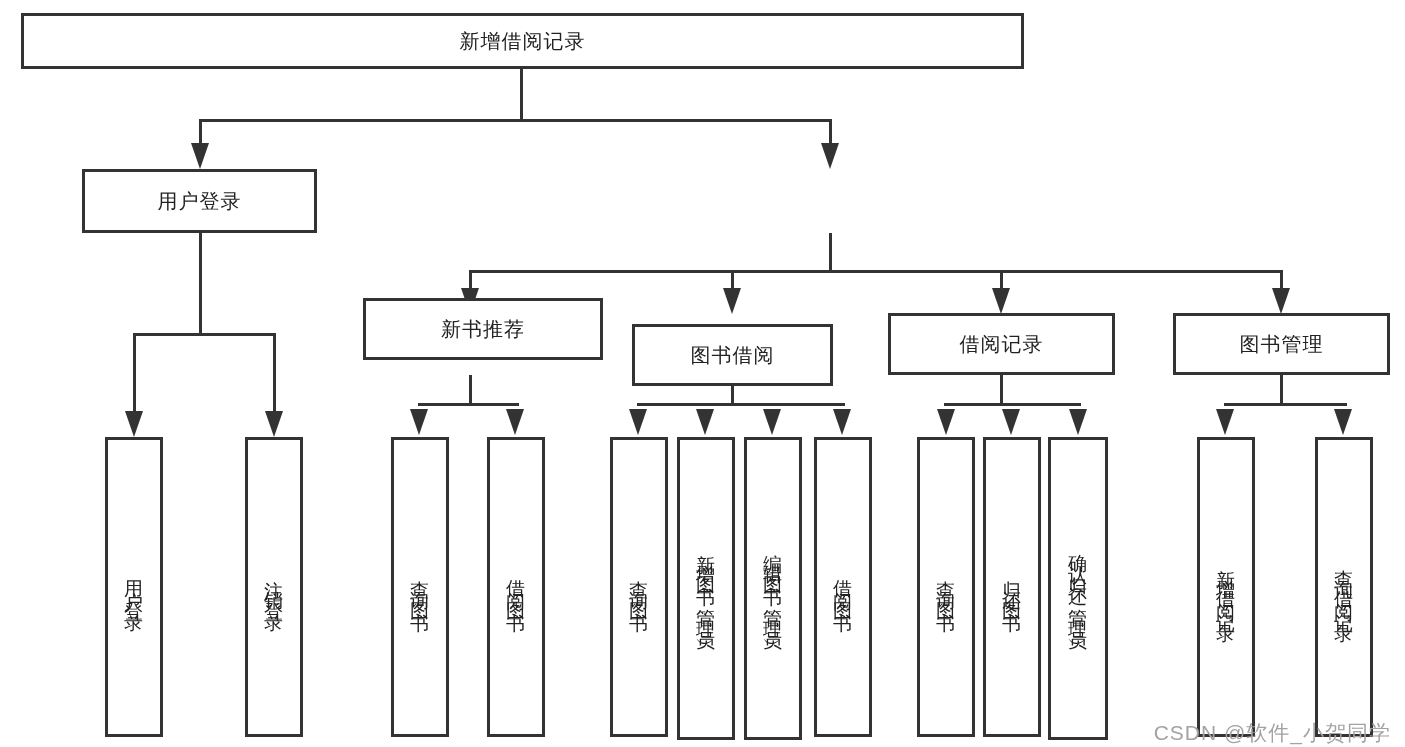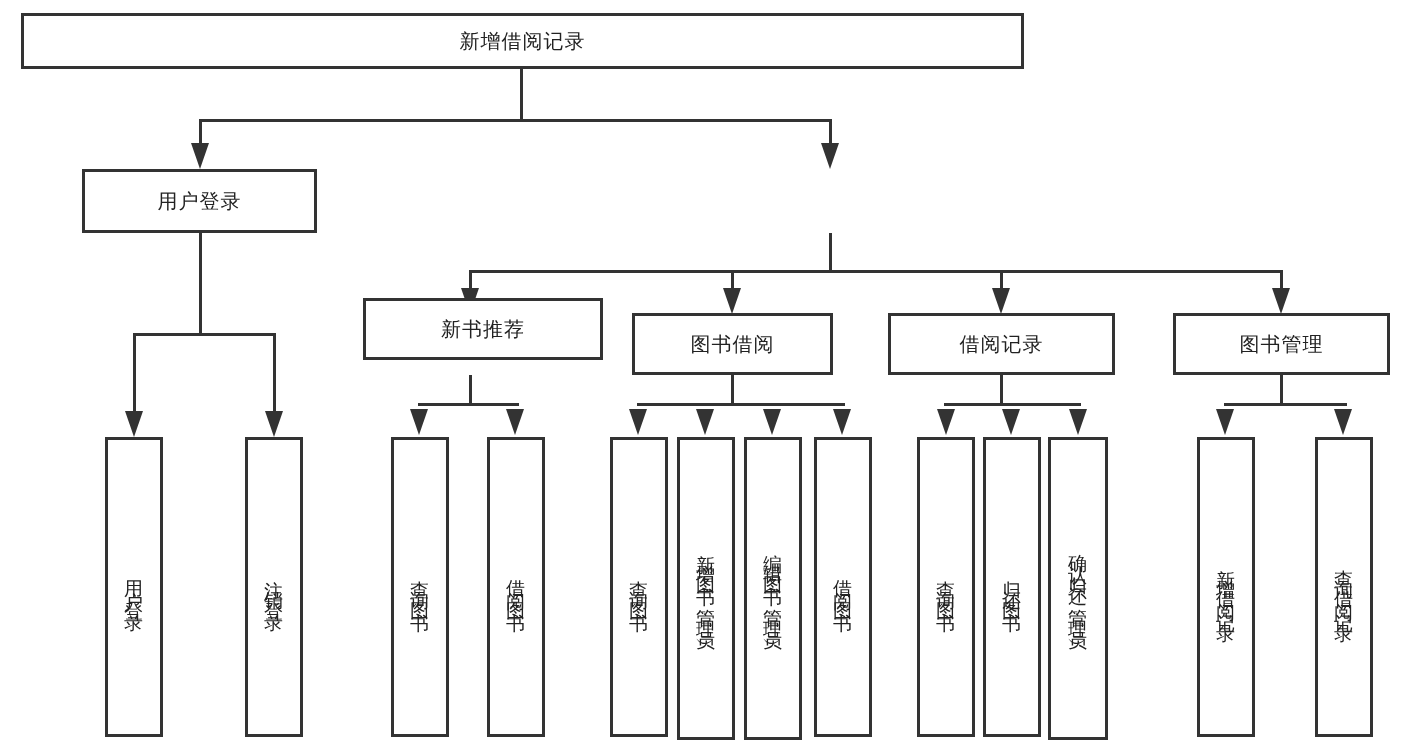--- a/index.html
+++ b/index.html
@@ -124,21 +124,21 @@
   <div class="vl" style="left:1280px;top:375px;height:30px"></div>
   <div class="hl" style="left:1224px;top:403px;width:123px"></div>
   <div class="arr" style="left:1216px;top:409px"></div>
   <div class="arr" style="left:1334px;top:409px"></div>
 
   <div class="box" style="left:21px;top:13px;width:1003px;height:56px">新增借阅记录</div>
 
   <div class="box" style="left:82px;top:169px;width:235px;height:64px">用户登录</div>
 
   <div class="box" style="left:363px;top:298px;width:240px;height:62px">新书推荐</div>
-  <div class="box" style="left:632px;top:313px;width:201px;height:62px">图书借阅</div>
+  <div class="box" style="left:632px;top:324px;width:201px;height:62px">图书借阅</div>
   <div class="box" style="left:888px;top:313px;width:227px;height:62px">借阅记录</div>
   <div class="box" style="left:1173px;top:313px;width:217px;height:62px">图书管理</div>
 
   <div class="leaf" style="left:105px">
     <span>用户登录</span>
     </div>
   <div class="leaf" style="left:245px">
     <span>注销登录</span>
     </div>
 
@@ -172,14 +172,15 @@
     <span>确认归还（管理员）</span>
     </div>
 
   <div class="leaf" style="left:1197px">
     <span>新增借阅记录</span>
     </div>
   <div class="leaf" style="left:1315px">
     <span>查询借阅记录</span>
     </div>
 
+  <div class="watermark">CSDN @软件_小贺同学</div>
 
 </div>
 
 </body></html>

